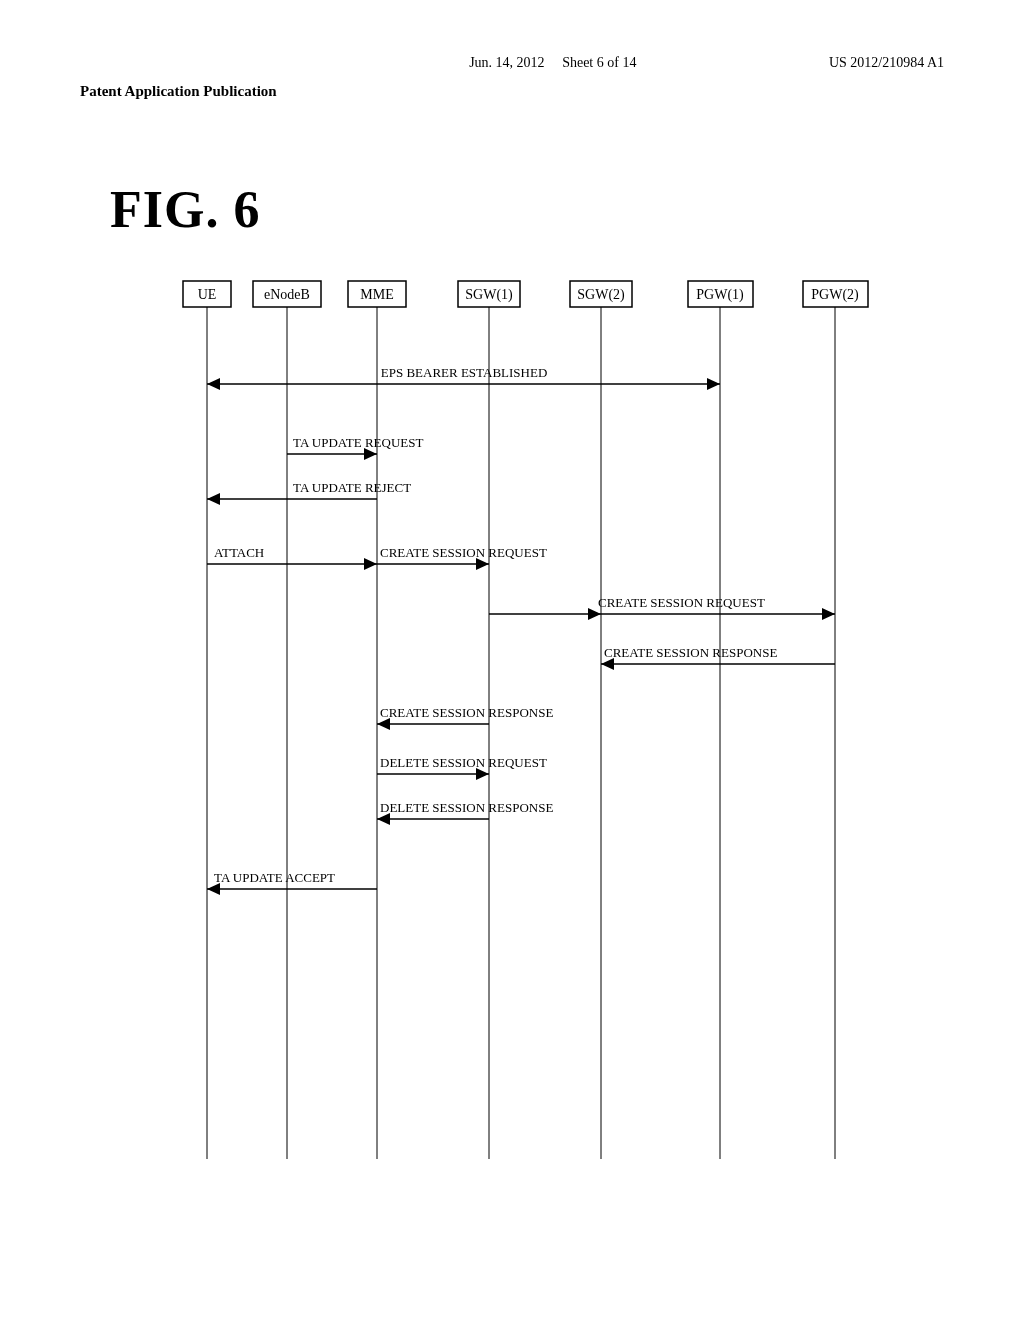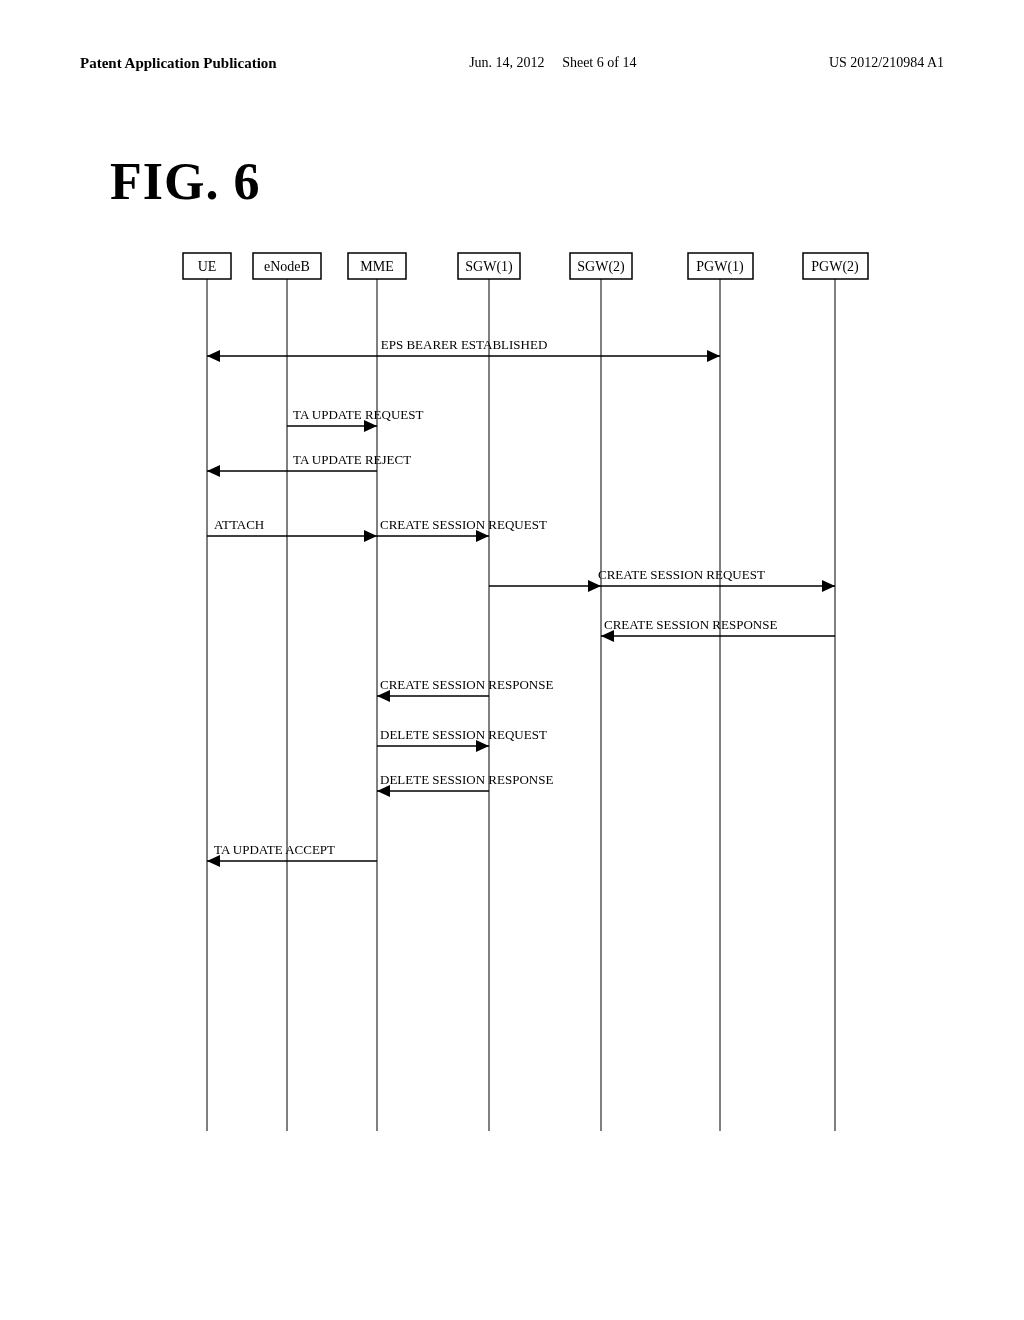--- a/index.html
+++ b/index.html
@@ -24,20 +24,21 @@
       display: flex;
       justify-content: space-between;
       align-items: flex-start;
       padding: 55px 80px 0 80px;
       font-size: 14px;
     }
 
     .header-left {
       font-weight: bold;
       font-size: 15px;
+      margin-top: 28px;
     }
 
     .header-center {
       text-align: right;
       font-size: 14px;
     }
 
     .header-right {
       font-size: 14px;
     }

